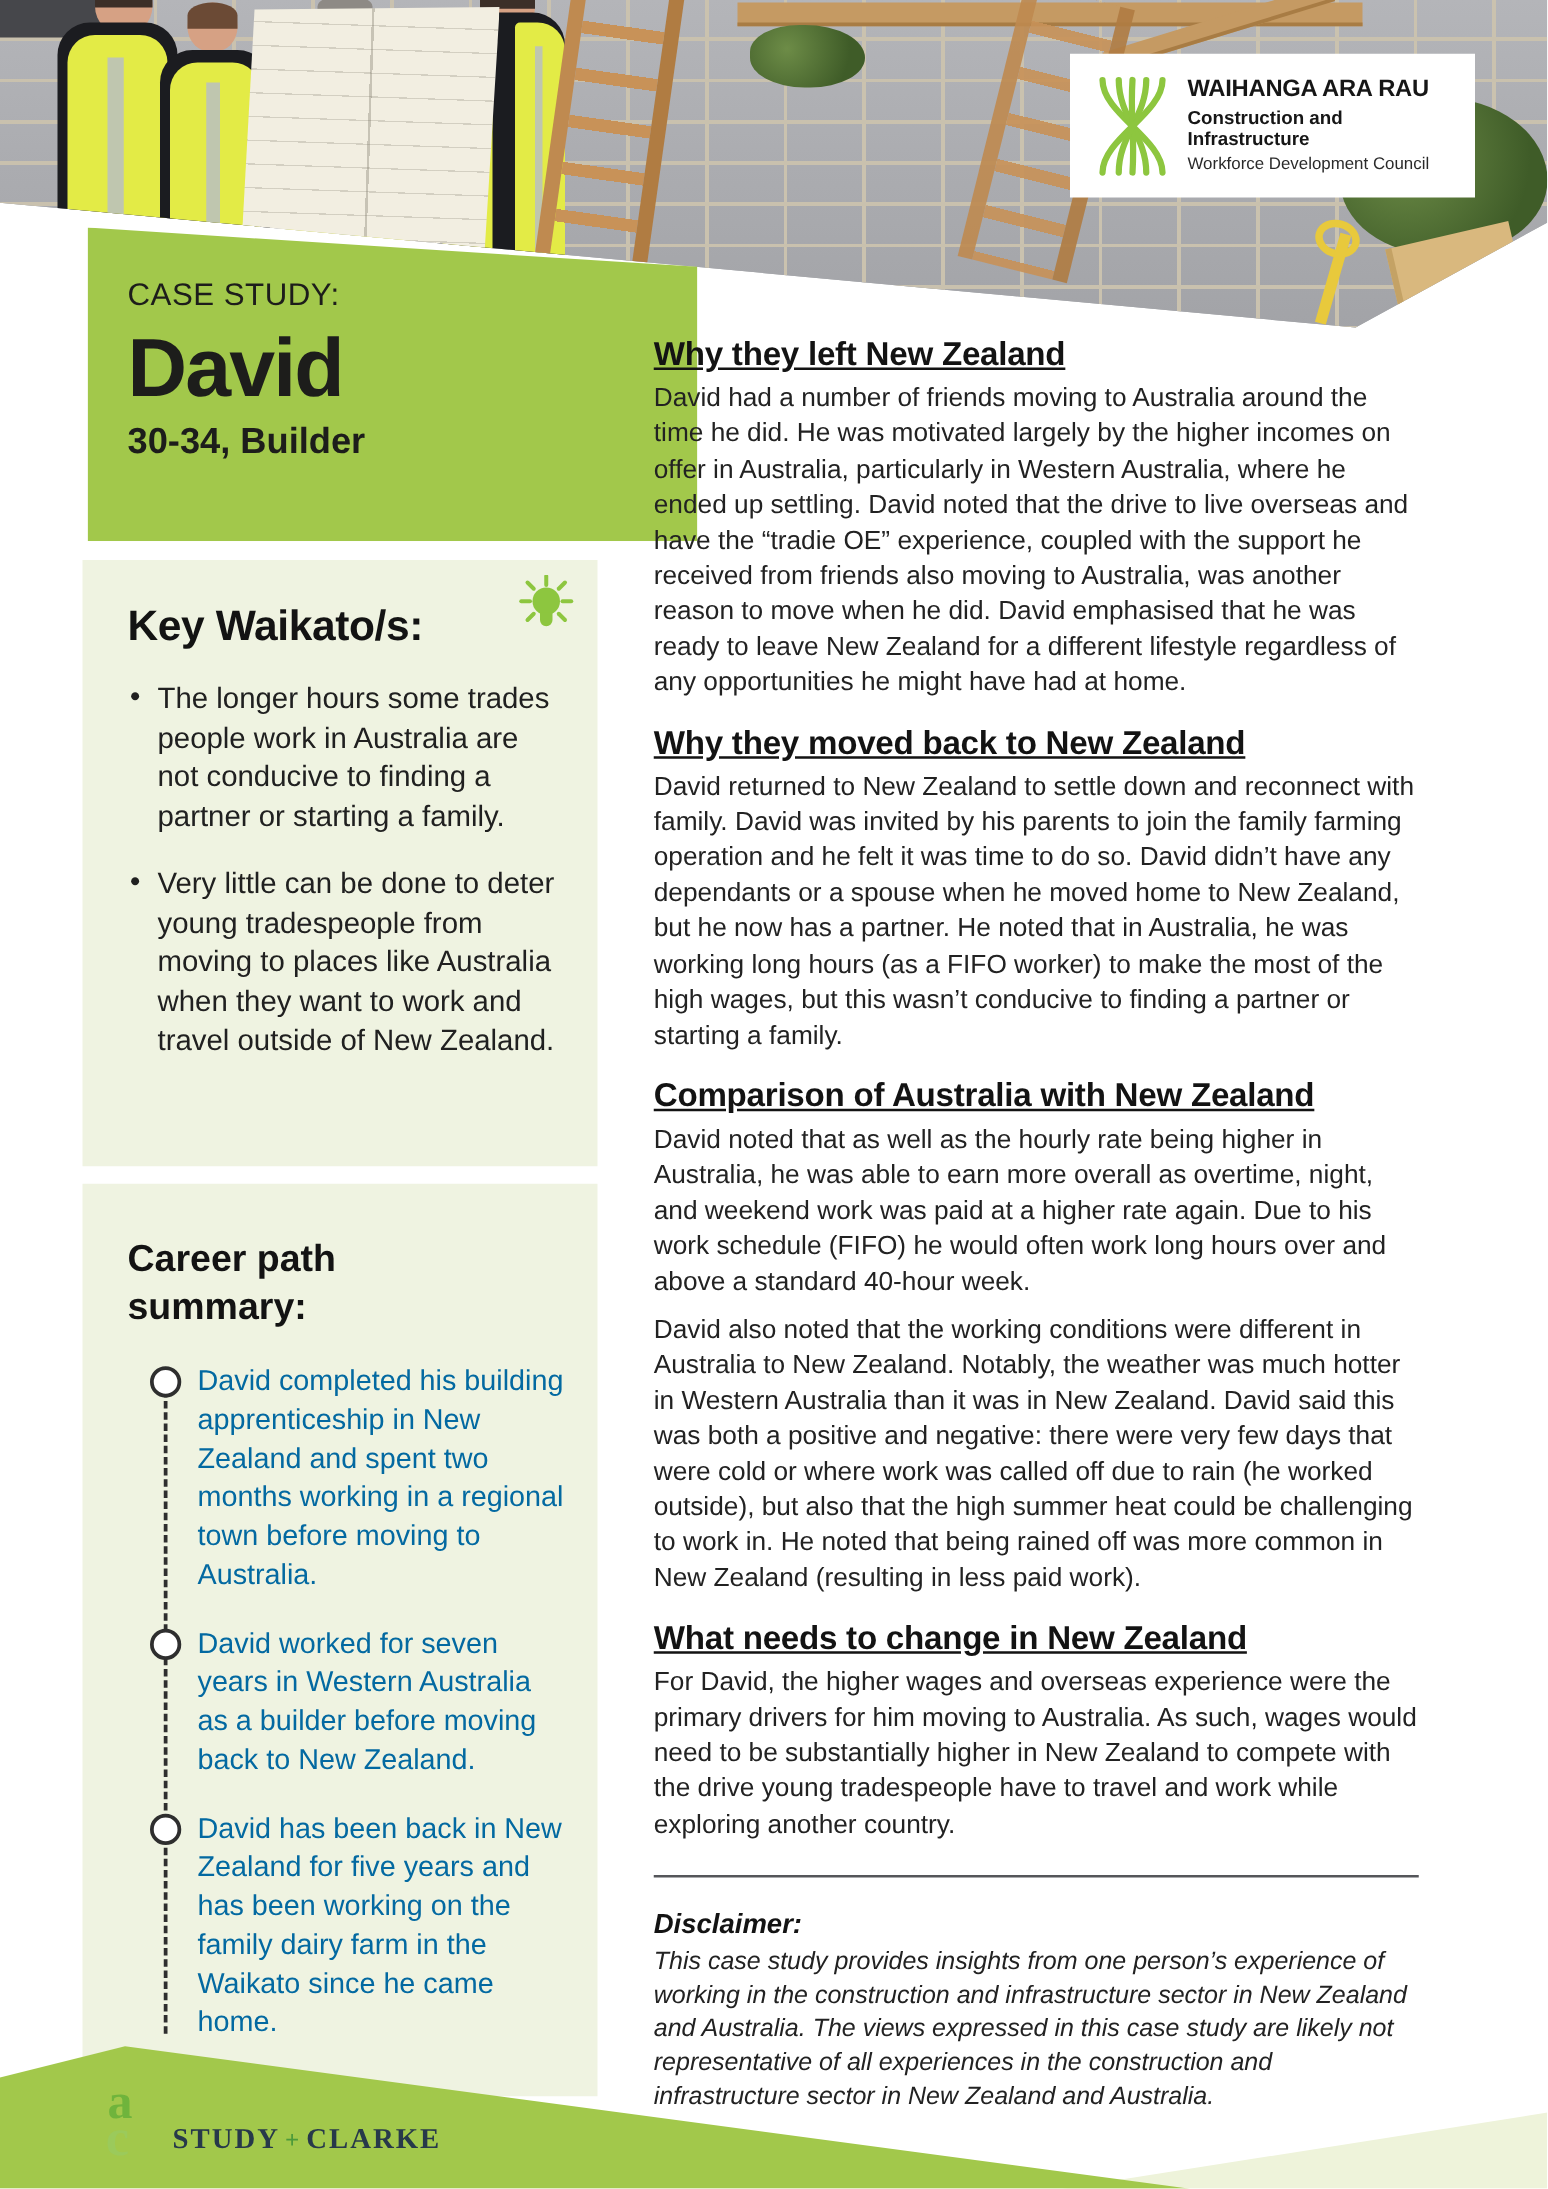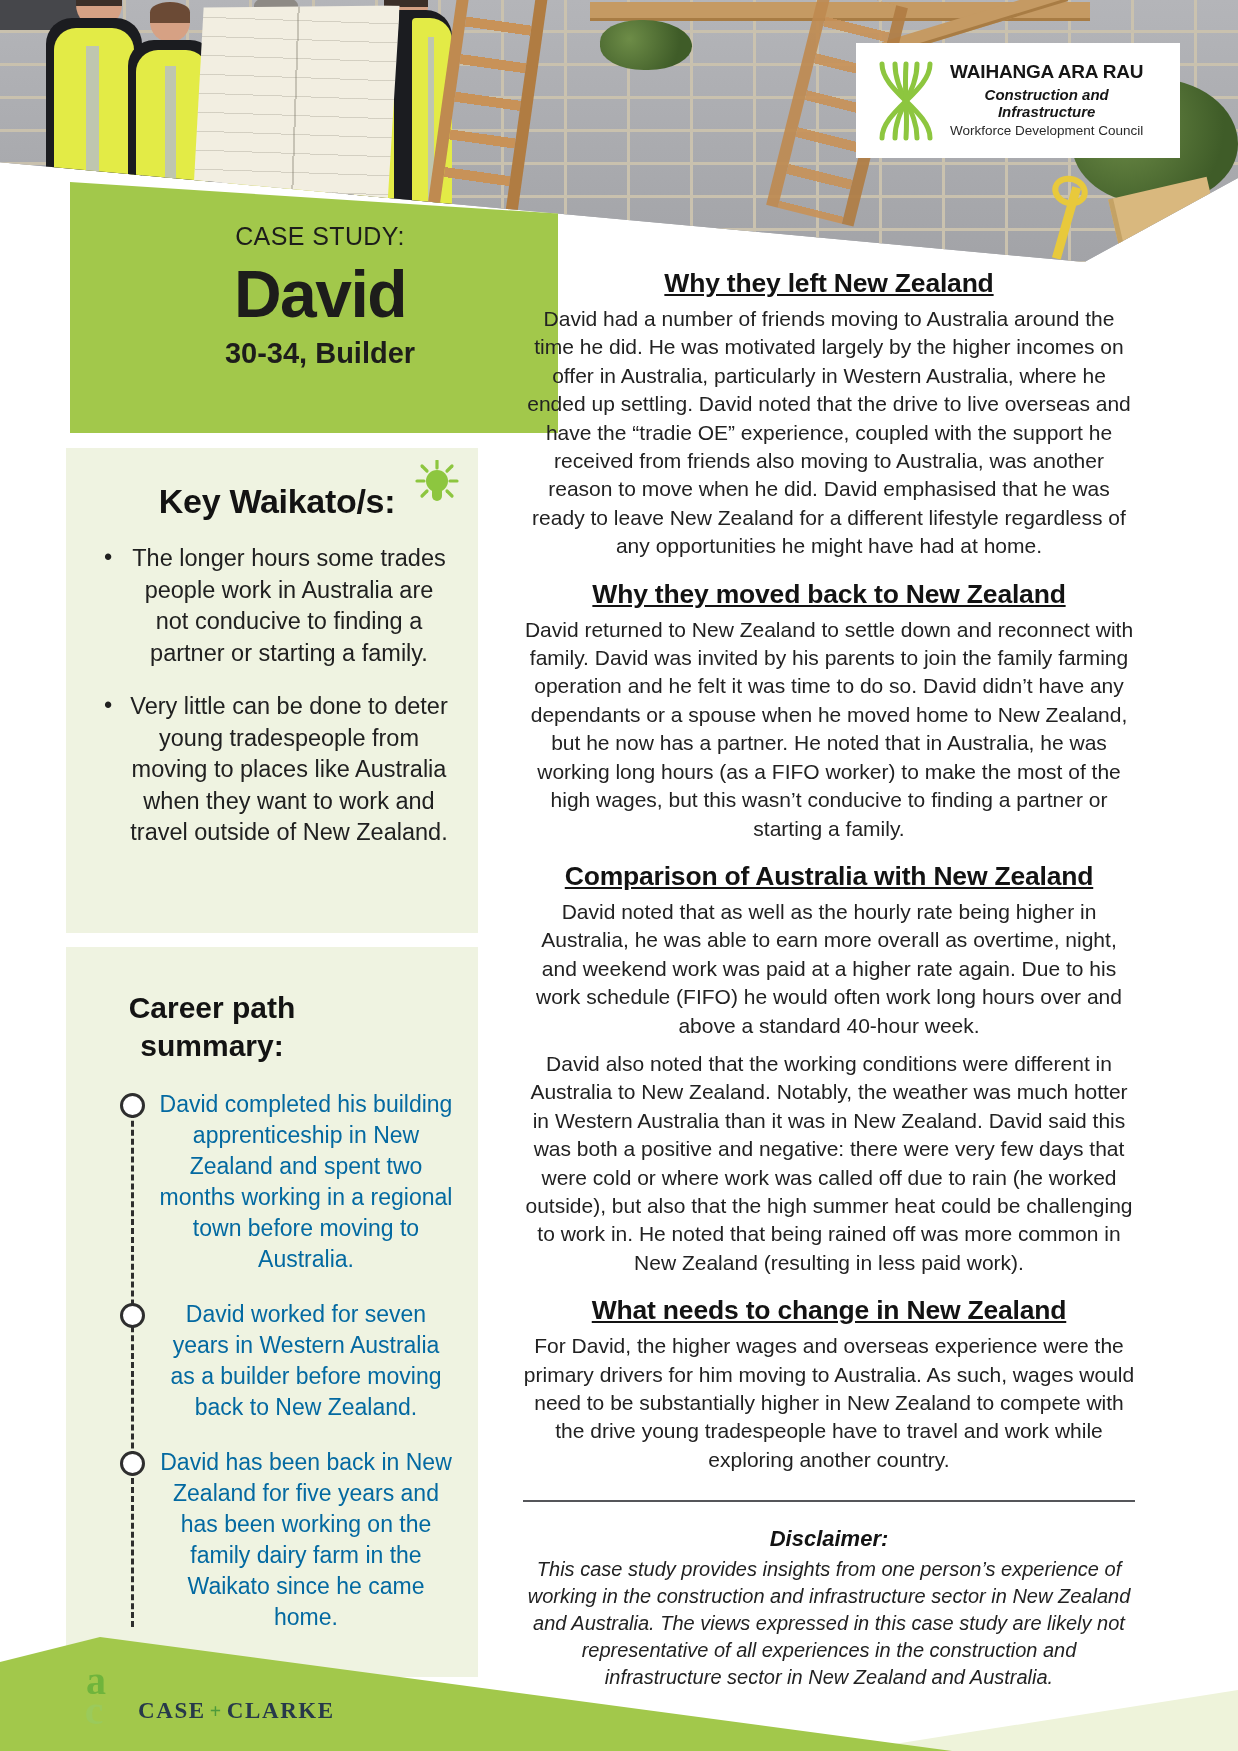--- a/index.html
+++ b/index.html
@@ -1,17 +1,17 @@
 <!DOCTYPE html>
 <html><head>
 <meta charset="utf-8">
 <style>
   html,body{margin:0;padding:0;background:#ffffff;}
   .page{position:relative;width:1238px;height:1751px;margin:0 auto;background:#fff;overflow:hidden;
-        font-family:"Liberation Sans","DejaVu Sans",sans-serif;color:#222;text-align:center;}
+        font-family:"Liberation Sans","DejaVu Sans",sans-serif;color:#222;}
 
   
   .photo{position:absolute;left:0;top:0;width:1238px;height:266px;
          background-color:#a9abaf;
          background-image:
            repeating-linear-gradient(180deg, rgba(0,0,0,0) 0 30px, #c9c1ae 30px 33px),
            repeating-linear-gradient(90deg, rgba(0,0,0,0) 0 60px, #cac2af 60px 63px),
            linear-gradient(#b4b5b9,#a2a3a7);
          clip-path:polygon(0 0,100% 0,100% 66.9%,87.6% 98.5%,0 61%);}
   .ph-dark{position:absolute;background:#46474b;}
@@ -34,21 +34,21 @@
   .ph-spadegrip{position:absolute;left:1052px;top:176px;width:24px;height:18px;border:6px solid #e8c93c;border-radius:50%;transform:rotate(16deg);}
   .ph-plywood{position:absolute;left:1126px;top:186px;width:96px;height:170px;background:#d9b87e;
               border-left:5px solid #c4a265;transform:rotate(-13deg);}
 
   
   .logo-box{position:absolute;left:856px;top:43px;width:324px;height:115px;background:#fff;
             display:flex;align-items:center;padding:0;box-sizing:border-box;}
   .logo-glyph{margin:0 12px 0 18px;flex:0 0 auto;}
   .logo-text{line-height:1.08;}
   .logo-org{font-size:19px;font-weight:bold;letter-spacing:-0.2px;color:#161616;}
-  .logo-sub{font-size:15px;font-weight:bold;color:#161616;margin-top:3px;line-height:1.15;font-style:italic;}
+  .logo-sub{font-size:15px;font-weight:bold;color:#161616;margin-top:3px;line-height:1.15;}
   .logo-wdc{font-size:13.5px;color:#2a2a2a;margin-top:4px;}
 
   
   .case-box{position:absolute;left:70px;top:162px;width:488px;height:271px;background:#a2c84b;
             clip-path:polygon(0 7.4%,100% 19%,100% 100%,0 100%);box-sizing:border-box;
             padding:60px 20px 0 32px;color:#1d1d1b;}
   .cs-label{font-size:25px;letter-spacing:.4px;}
   .cs-name{font-size:66px;font-weight:bold;letter-spacing:-1.5px;margin-top:10px;line-height:1;}
   .cs-sub{font-size:29px;font-weight:bold;margin-top:10px;}
 
@@ -225,17 +225,17 @@
     <polygon points="850,121 1238,60 1238,121" fill="#eef3da"></polygon>
     <polygon points="0,32 100,7 952,121 0,121" fill="#a2c84b"></polygon>
   </svg>
 
   <div class="brand">
     <svg width="58" height="66" viewBox="0 0 58 66">
       <text x="30" y="30" text-anchor="middle" font-family="Liberation Serif, DejaVu Serif, serif" font-size="40" font-weight="bold" fill="#6fb43c">a</text>
       <text x="28" y="60" text-anchor="middle" font-family="Liberation Serif, DejaVu Serif, serif" font-size="42" font-weight="bold" fill="#9bca5b">c</text>
     </svg>
     <div class="brand-text">
-      <span>CASE</span><span class="brand-plus">+</span><span>CLARKE</span>
+      <span>STUDY</span><span class="brand-plus">+</span><span>CLARKE</span>
     </div>
   </div>
 
 </div>
 
 </body></html>

